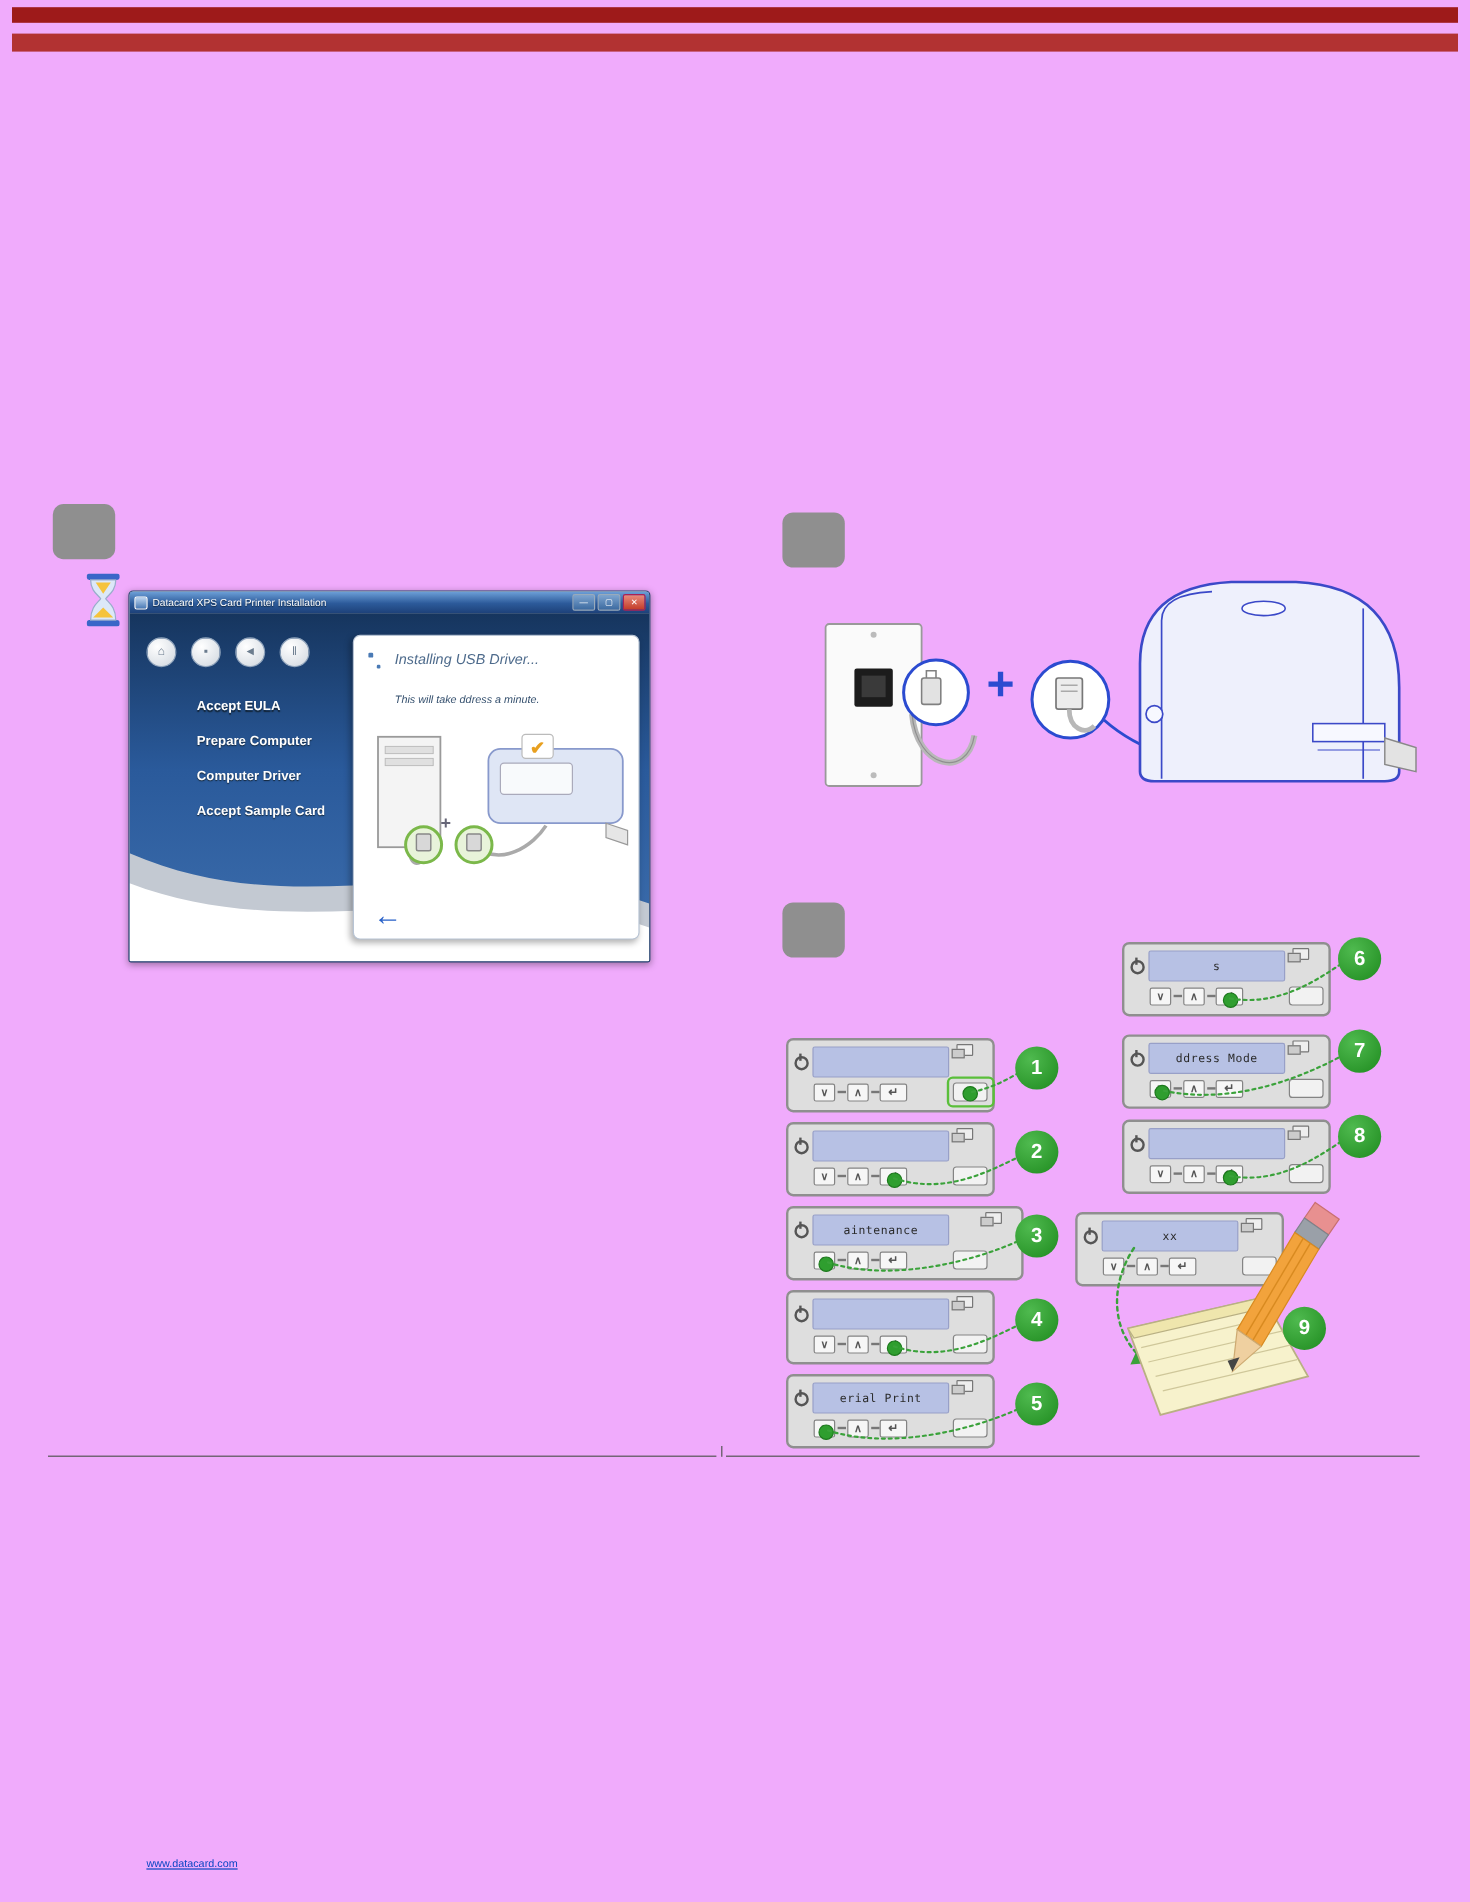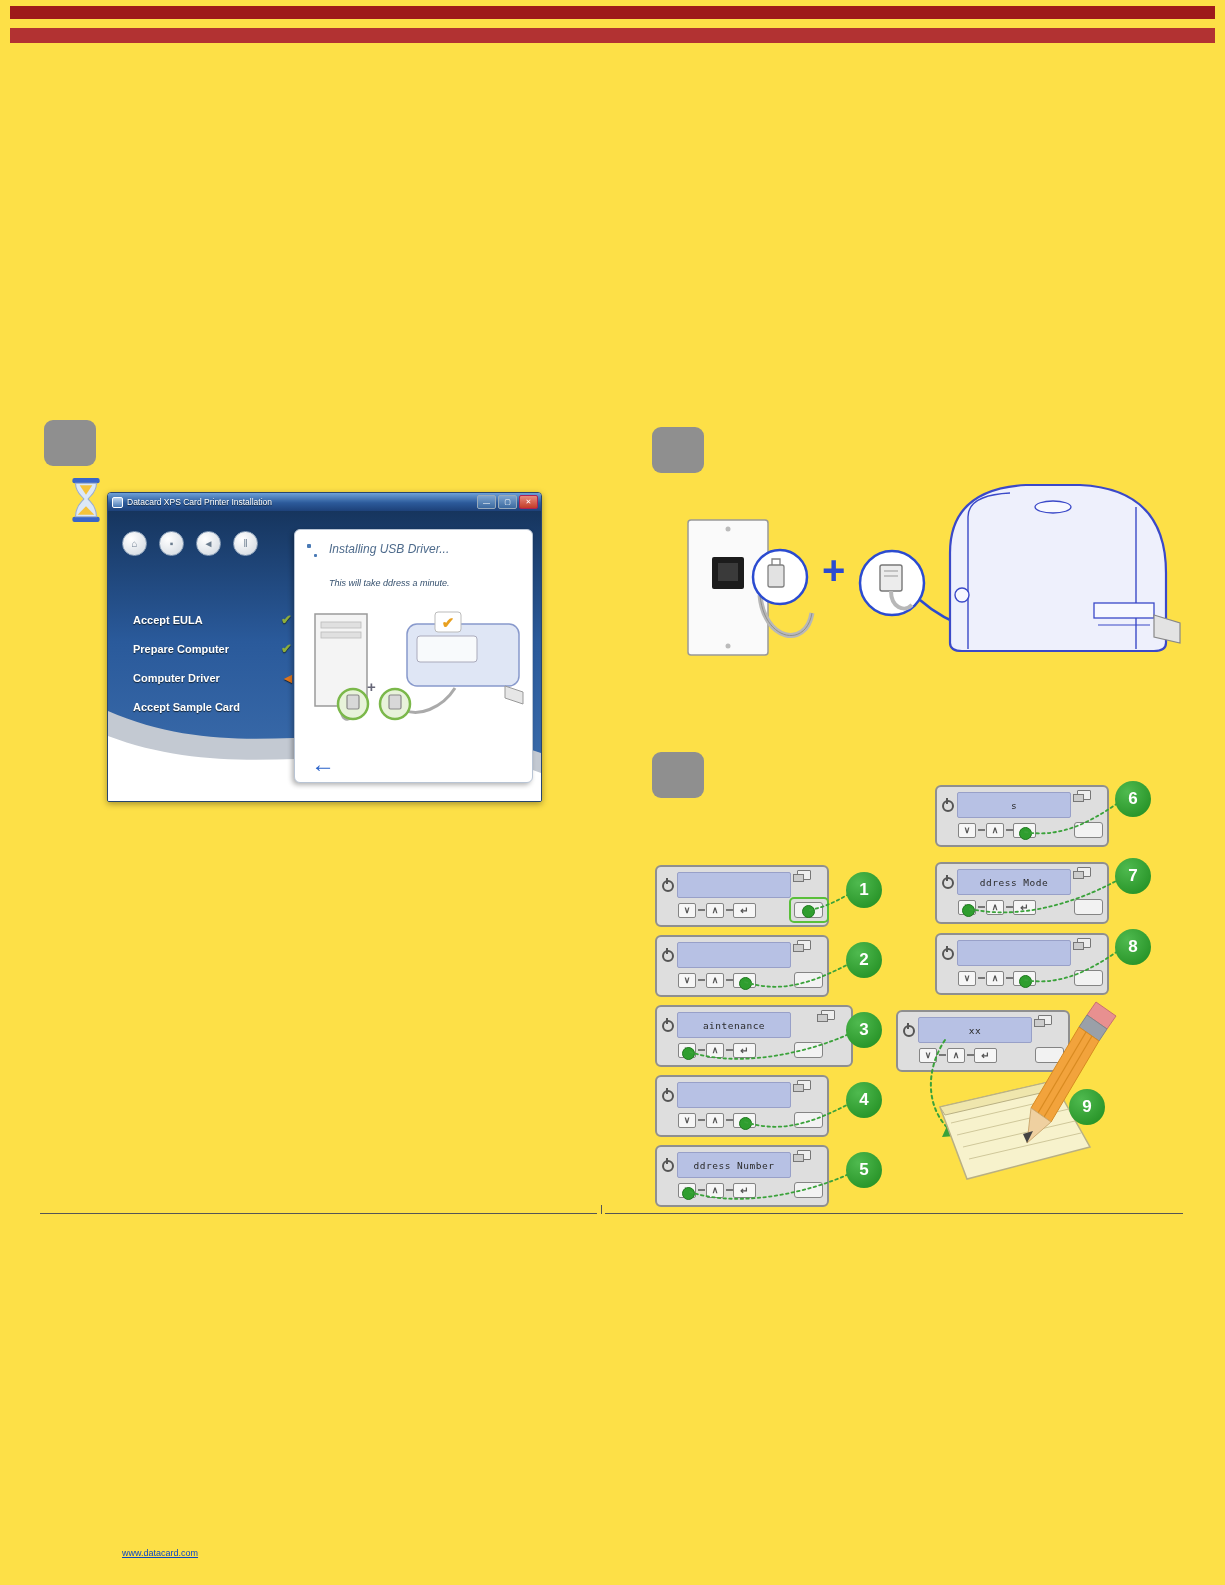--- a/index.html
+++ b/index.html
@@ -2,21 +2,21 @@
 <html style="--bar_red1: #9e1a1a; --bar_red2: #b23232; --accent_green: #2f9e2f; --dotted_green: #3aa23a; --printer_blue: #2b4bd0; --lcd_blue: #b7c1e4; --link_blue: #0b46c4; --window_blue_dark: #1d4179; --window_blue_light: #4a80c4; --check_green: #8faf3c; --pointer_orange: #e0761e; --pencil_orange: #f2a33c;"><head>
 <meta charset="utf-8">
 <style>
   :root{
     --bar_red1:#9e1a1a; --bar_red2:#b23232; --accent_green:#2f9e2f; --dotted_green:#3aa23a;
     --printer_blue:#2b4bd0; --lcd_blue:#b7c1e4; --link_blue:#0b46c4;
     --window_blue_dark:#1d4179; --window_blue_light:#4a80c4; --check_green:#8faf3c;
     --pointer_orange:#e0761e; --pencil_orange:#f2a33c;
   }
   html,body{margin:0;padding:0;background:#fff;}
-  .page{position:relative;width:1225px;height:1585px;background:#fde047;overflow:hidden;
+  .page{position:relative;width:1225px;height:1585px;background:#f0abfc;overflow:hidden;
         font-family:"Liberation Sans",sans-serif;}
   .abs{position:absolute;}
 
   
   .topbar1{left:10px;top:6px;width:1205px;height:13px;background:var(--bar_red1,#9e1a1a);}
   .topbar2{left:10px;top:28px;width:1205px;height:15px;background:var(--bar_red2,#b23232);}
 
   
   .badge{width:52px;height:46px;background:#8f8f8f;border-radius:9px;}
 
@@ -29,21 +29,21 @@
   .titletext{color:#fff;font-size:8.5px;white-space:nowrap;text-shadow:0 1px 1px #123;}
   .winbtns{position:absolute;right:3px;top:2px;display:flex;gap:2px;}
   .wb{width:17px;height:12px;border-radius:2px;border:1px solid #9ab;display:flex;align-items:center;justify-content:center;
       font-size:7px;color:#fff;background:linear-gradient(#7da4cf,#3c6aa0);}
   .wb.close{background:linear-gradient(#e98b7c,#c23b28);border-color:#a25;}
   .winbody{position:relative;height:290px;background:linear-gradient(180deg,#16355e 0%,#2a5a9b 45%,#3e6fae 100%);}
   .swoosh{position:absolute;left:0;bottom:0;width:433px;height:120px;}
   .circrow{position:absolute;left:14px;top:20px;display:flex;gap:12px;}
   .tcirc{width:23px;height:23px;border-radius:50%;background:radial-gradient(circle at 35% 30%,#ffffff,#cfd6de);
          border:1px solid #8fa3bb;display:flex;align-items:center;justify-content:center;font-size:10px;color:#6b7c8e;}
-  .menu{position:absolute;left:25px;top:72px;width:160px;margin-top:31px;}
+  .menu{position:absolute;left:56px;top:72px;width:160px;}
   .mitem{position:relative;height:29px;color:#fff;font-size:11px;font-weight:bold;text-shadow:0 1px 1px #123;}
   .mstat{position:absolute;left:148px;top:-2px;font-size:13px;}
   .mstat.check{color:var(--check_green,#8faf3c);}
   .mstat.arrow{color:var(--pointer_orange,#e0761e);font-size:14px;}
   .rpanel{position:absolute;left:186px;top:18px;width:237px;height:252px;background:#fff;border-radius:6px;
           border:1px solid #b8c4d4;box-shadow:-2px 2px 5px rgba(0,0,0,.3);}
   .rdot{position:absolute;width:4px;height:4px;background:#4a7ab5;border-radius:1px;}
   .rhead{position:absolute;left:34px;top:12px;font-size:12px;font-style:italic;font-weight:normal;color:#4e6b8c;}
   .rsub{position:absolute;left:34px;top:48px;font-size:9px;font-style:italic;color:#35506e;}
   .rillus{position:absolute;left:0px;top:62px;}
@@ -300,21 +300,21 @@
       </svg>
     <div class="stepcirc">
         <span>4</span>
       </div>
   </div>
 
   <div class="panel" style="left:655px;top:1145px;">
     <span class="pwr"></span>
     <span class="cardicon"></span>
     <div class="lcd">
-        <span>ddress Number</span>
+        <span>erial Print</span>
       </div>
     <span class="b down">∨</span>
       <span class="dash d1"></span>
     <span class="b up">∧</span>
       <span class="dash d2"></span>
     <span class="b enter">↵</span>
     <span class="soft"></span>
     <span class="dot" style="left:25px;top:40px;"></span>
     <svg class="conn" width="230" height="70">
         <path d="M33,45 C 85,62 155,44 192,27"></path>

